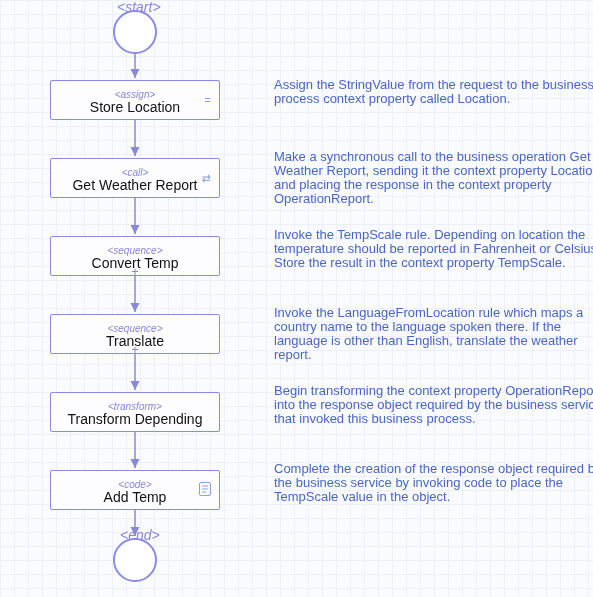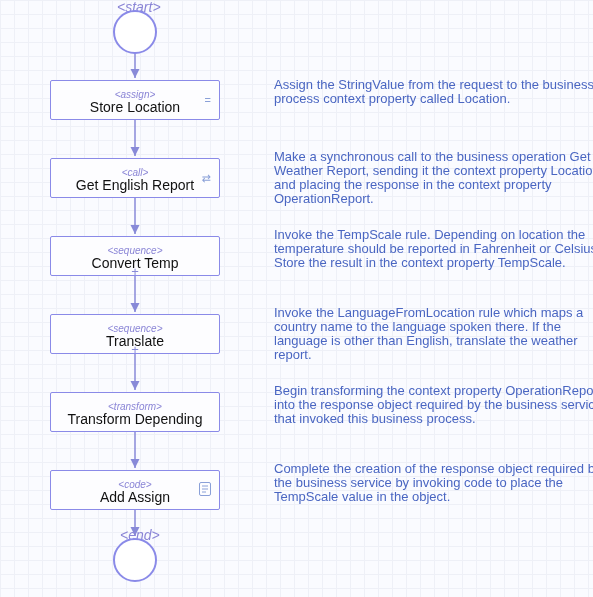--- a/index.html
+++ b/index.html
@@ -118,21 +118,21 @@
 
   <div class="rect-node" style="left:50px; top:80px;">
     <div class="rect-type">&lt;assign&gt;</div>
     <div class="rect-label">Store Location</div>
     <span class="node-icon">=</span>
   </div>
   <div class="annotation" style="left:250px; top:78px;">Assign the StringValue from the request to the business process context property called Location.</div>
 
   <div class="rect-node" style="left:50px; top:158px;">
     <div class="rect-type">&lt;call&gt;</div>
-    <div class="rect-label">Get English Report</div>
+    <div class="rect-label">Get Weather Report</div>
     <span class="node-icon">⇄</span>
   </div>
   <div class="annotation" style="left:250px; top:150px;">Make a synchronous call to the business operation Get Weather Report, sending it the context property Location and placing the response in the context property OperationReport.</div>
 
   <div class="rect-node" style="left:50px; top:236px;">
     <div class="rect-type">&lt;sequence&gt;</div>
     <div class="rect-label">Convert Temp</div>
     <span class="plus-below">+</span>
   </div>
   <div class="annotation" style="left:250px; top:228px;">Invoke the TempScale rule. Depending on location the temperature should be reported in Fahrenheit or Celsius. Store the result in the context property TempScale.</div>
@@ -146,21 +146,21 @@
 
   <div class="rect-node" style="left:50px; top:392px;">
     <div class="rect-type">&lt;transform&gt;</div>
     <div class="rect-label">Transform Depending</div>
     <span class="node-icon"></span>
   </div>
   <div class="annotation" style="left:250px; top:384px;">Begin transforming the context property OperationReport into the response object required by the business service that invoked this business process.</div>
 
   <div class="rect-node" style="left:50px; top:470px;">
     <div class="rect-type">&lt;code&gt;</div>
-    <div class="rect-label">Add Assign</div>
+    <div class="rect-label">Add Temp</div>
     <span class="node-icon">
       <svg width="12" height="14" viewBox="0 0 12 14">
           <rect x="0.5" y="0.5" width="11" height="13" rx="1.5" fill="none" stroke="#8aa0d8"></rect>
           <line x1="3" y1="4" x2="9" y2="4" stroke="#8aa0d8"></line>
           <line x1="3" y1="7" x2="9" y2="7" stroke="#8aa0d8"></line>
           <line x1="3" y1="10" x2="7" y2="10" stroke="#8aa0d8"></line>
         </svg>
     </span>
   </div>
   <div class="annotation" style="left:250px; top:462px;">Complete the creation of the response object required by the business service by invoking code to place the TempScale value in the object.</div>

